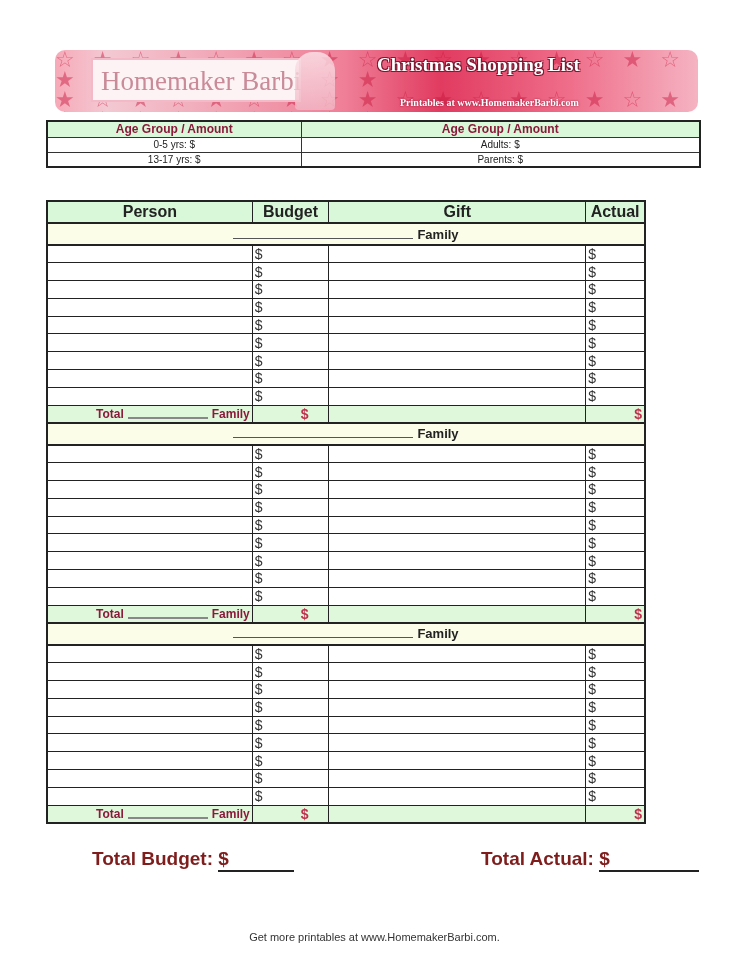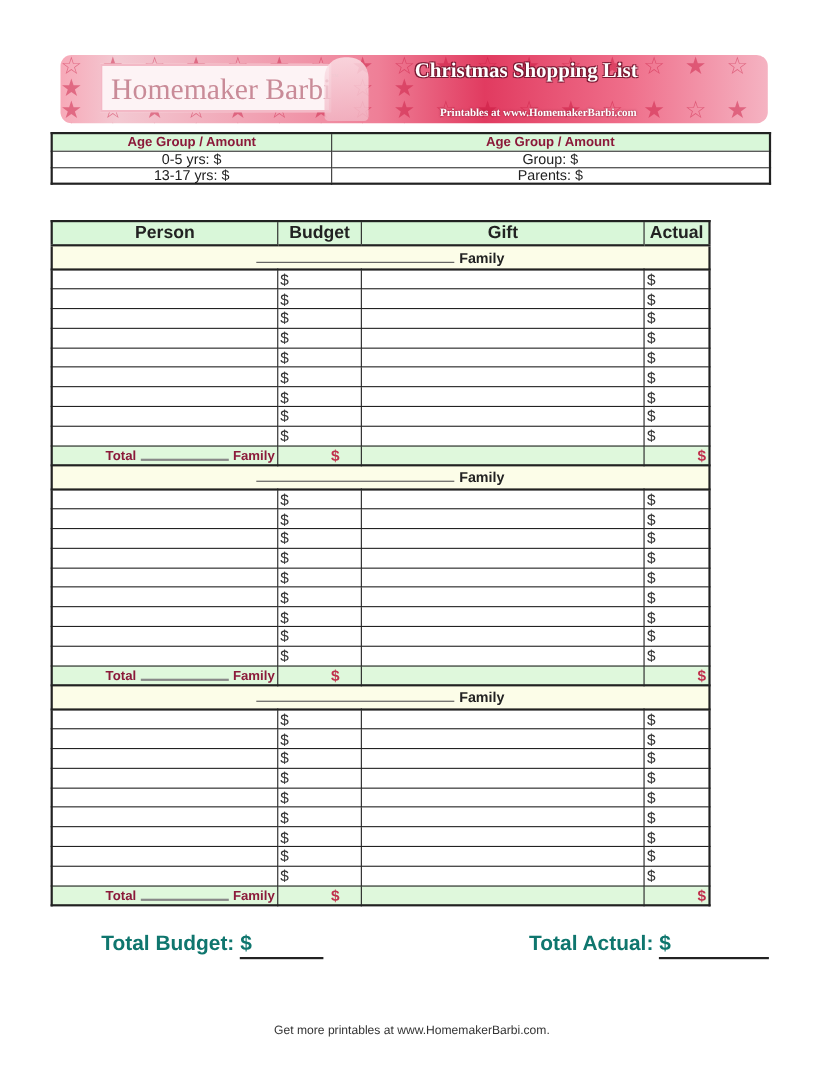--- a/index.html
+++ b/index.html
@@ -12,36 +12,36 @@
   .banner-logo { position: absolute; left: 8px; top: 6px; font-family: "Liberation Serif", serif; font-size: 27px; color: #c98b98; white-space: nowrap; }
   .banner-tm { font-size: 7px; vertical-align: top; }
   .banner-figure { position: absolute; left: 240px; top: 2px; width: 40px; height: 58px; background: linear-gradient(180deg, #fbe5ea, #f2b7c5); border-radius: 18px 18px 4px 4px; opacity: .8; }
   .banner-title1, .banner-title2 { position: absolute; font-family: "Liberation Serif", serif; font-weight: bold; color: #ffffff; text-shadow: 1px 1px 0 #7a1a33, -1px -1px 0 #7a1a33, 1px -1px 0 #7a1a33, -1px 1px 0 #7a1a33; white-space: nowrap; margin-left: 32px; }
   .banner-title1 { left: 290px; top: 4px; font-size: 19px; }
   .banner-title2 { left: 327px; top: 24px; font-size: 19px; }
   .banner-sub { position: absolute; left: 345px; top: 47px; font-family: "Liberation Serif", serif; font-weight: bold; font-size: 10px; color: #ffffff; text-shadow: 0 0 2px #7a1a33; white-space: nowrap; }
 
   table { border-collapse: collapse; position: absolute; }
   .age-table { left: 46px; top: 120px; width: 655px; }
-  .age-table td { border: 1px solid #333; font-size: 13px; text-align: center; height: 15px; line-height: 13px; color: #222; }
+  .age-table td { border: 1px solid #333; font-size: 10px; text-align: center; height: 15px; line-height: 13px; color: #222; }
   .age-table tr.hdr td { background: #d9f7d9; color: #8b1a3a; font-weight: bold; font-size: 12px; height: 16px; }
   .age-table { border: 2px solid #222; padding-left: 44px; }
 
   .main-table { left: 46px; top: 200px; width: 600px; border: 2px solid #222; }
   .main-table td { border: 1px solid #222; font-size: 13px; height: 17.8px; padding: 0 2px; color: #222; }
   .main-table tr.colhdr td { background: #d9f7d9; font-weight: bold; font-size: 16px; text-align: center; height: 22px; border-bottom: 2px solid #222; }
   .main-table tr.fam td { background: #fcfde8; text-align: center; font-weight: bold; font-size: 13px; height: 22px; border: 2px solid #222; }
   .fam-line { display: inline-block; width: 180px; border-bottom: 1px solid #555; height: 12px; margin-right: 4px; vertical-align: baseline; }
   .main-table tr.total td { background: #dff8dc; font-weight: bold; color: #8b1a3a; font-size: 12px; padding-left: 48px; }
   .total-line { display: inline-block; width: 80px; border-bottom: 2px solid #888; height: 10px; margin: 0 4px; }
   .dollar { font-size: 14px; color: #333; }
   .total .dollar { color: #c0304c; font-weight: bold; }
   .tot-person { display: flex; justify-content: space-between; align-items: center; }
 
-  .grand { position: absolute; top: 848px; font-weight: bold; font-size: 19px; color: #0f766e; white-space: nowrap; }
+  .grand { position: absolute; top: 848px; font-weight: bold; font-size: 19px; color: #7f1d1d; white-space: nowrap; }
   .grand-budget { left: 92px; }
   .grand-actual { left: 481px; }
   .grand-line { display: inline-block; border-bottom: 2px solid #222; }
   .grand-budget .grand-line { width: 76px; }
   .grand-actual .grand-line { width: 100px; }
   .footer { position: absolute; top: 931px; left: 0; width: 749px; text-align: center; font-size: 11px; color: #333; }
 </style>
 </head>
 <body>
 
@@ -56,21 +56,21 @@
 </div>
 
 <table class="age-table">
   <tbody>
       <tr class="hdr">
     <td style="width:254px">Age Group / Amount</td>
     <td>Age Group / Amount</td>
   </tr>
   <tr>
     <td>0-5 yrs:  $</td>
-    <td>Group:  $</td>
+    <td>Adults:  $</td>
   </tr>
   <tr>
     <td>13-17 yrs:  $</td>
     <td>Parents:  $</td>
   </tr>
 </tbody>
   </table>
 
 <table class="main-table" id="main-table">
   <tbody>

